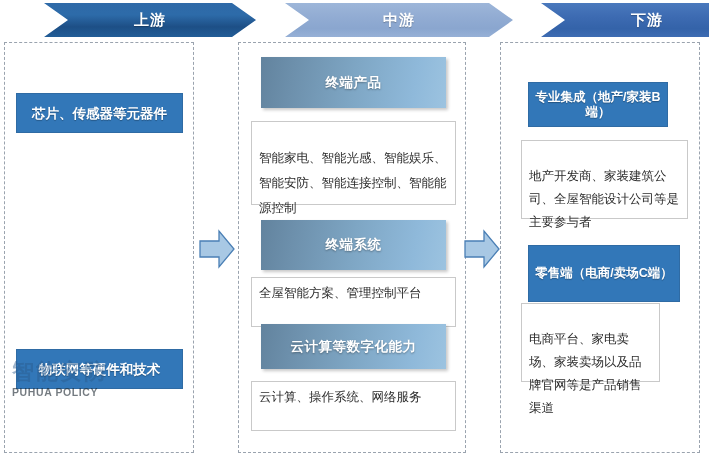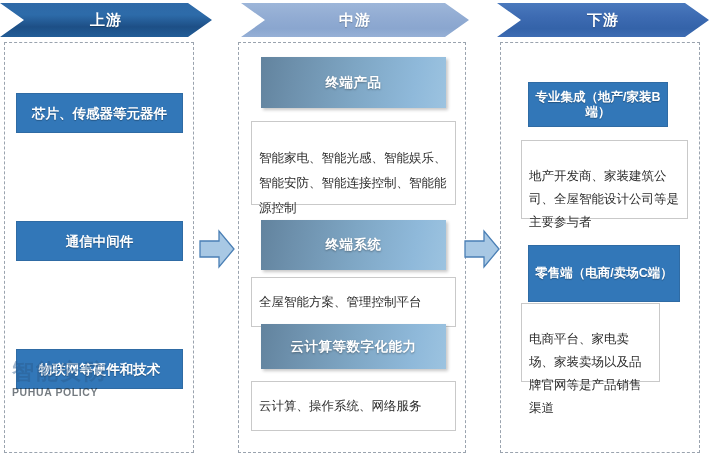--- a/index.html
+++ b/index.html
@@ -10,21 +10,21 @@
     overflow:hidden;
     position:relative;
   }
   #stage{position:relative;width:709px;height:458px;}
 
   
   .chev{
     position:absolute;top:3px;height:34px;
     -webkit-clip-path:polygon(0 0, calc(100% - 24px) 0, 100% 50%, calc(100% - 24px) 100%, 0 100%, 24px 50%);
     clip-path:polygon(0 0, calc(100% - 24px) 0, 100% 50%, calc(100% - 24px) 100%, 0 100%, 24px 50%);
-    display:flex;align-items:center;justify-content:center;
+    display:flex;align-items:center;justify-content:center;margin-left:44px;
   }
   .chev span{
     color:#ffffff;font-size:15px;font-weight:bold;letter-spacing:1px;
     text-shadow:0 1px 1px rgba(0,0,0,.25);
   }
   #chev-up{left:0px;width:212px;
     background:linear-gradient(180deg,#2f6aa8 0%,#2d6ba9 35%,#1d4f86 70%,#225d97 100%);}
   #chev-mid{left:241px;width:228px;
     background:linear-gradient(180deg,#9db6d9 0%,#92acd3 40%,#8aa6cf 75%,#96b0d6 100%);}
   #chev-down{left:497px;width:212px;
@@ -95,21 +95,21 @@
   }
   #mid-h1{left:22px;top:14px;width:185px;height:51px;}
   #mid-h2{left:22px;top:177px;width:185px;height:50px;}
   #mid-h3{left:22px;top:281px;width:185px;height:45px;}
 
   
   #mid-t1{left:12px;top:78px;width:205px;height:84px;}
   #mid-t2{left:12px;top:234px;width:205px;height:34px;}
   #mid-t3{left:12px;top:338px;width:205px;height:34px;}
   #mid-t1 span,#mid-t2 span,#mid-t3 span{font-size:12.5px;line-height:25px;}
-  #mid-t2,#mid-t3{display:flex;align-items:center;}
+  #mid-t2,#mid-t3{display:flex;align-items:flex-end;}
   #mid-t2 span,#mid-t3 span{line-height:18px;}
 
   
   .arrow{
     position:absolute;width:36px;height:40px;
   }
   #arrow1{left:199px;top:229px;}
   #arrow2{left:464px;top:229px;}
 
   
@@ -141,23 +141,20 @@
     <span>中游</span>
   </div>
   <div class="chev" id="chev-down">
     <span>下游</span>
   </div>
 
   <div class="col" id="col-up">
     <div class="bluebox" id="up-b1">
       <span>芯片、传感器等元器件</span>
     </div>
-    <div class="bluebox" id="up-b2">
-      <span>通信中间件</span>
-    </div>
     <div class="bluebox" id="up-b3">
       <span>物联网等硬件和技术</span>
     </div>
   </div>
 
   <div class="col" id="col-mid">
     <div class="gradbox" id="mid-h1">
       <span>终端产品</span>
     </div>
     <div class="descbox" id="mid-t1">

